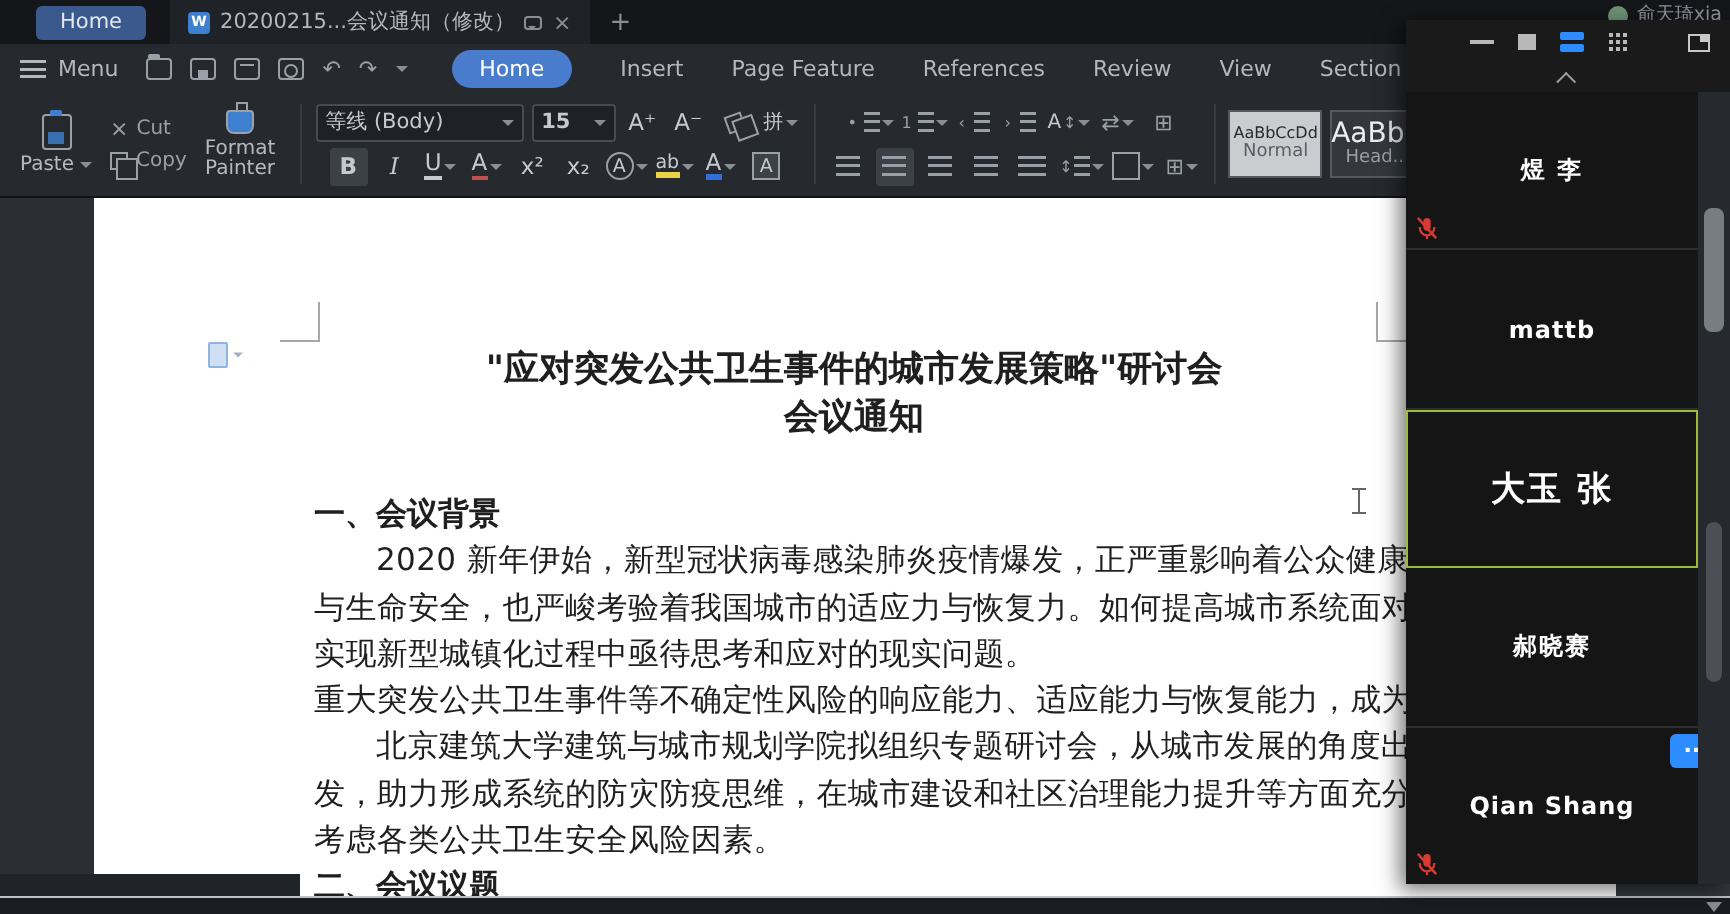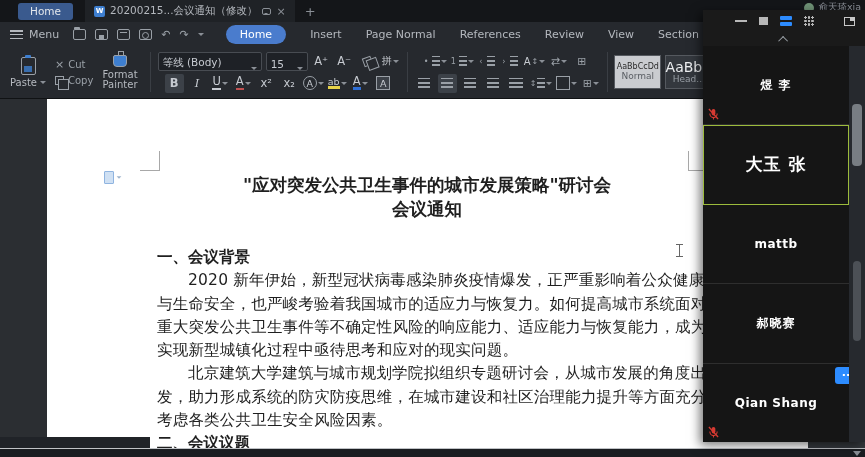--- a/index.html
+++ b/index.html
@@ -48,23 +48,23 @@
   .clip-icon::after { content:""; position:absolute; bottom:2px; left:2px; width:8px; height:6px; background:#3e7fd0; opacity:.8; }
   .brush-icon { width:14px; height:12px; border:1.3px solid #9aa0a7; border-radius:2px 2px 4px 4px; position:relative; background:#3e7fd0; }
   .brush-icon::before { content:""; position:absolute; top:-5px; left:4px; width:4px; height:4px; border:1.3px solid #9aa0a7; border-bottom:none; }
   .cutcopy { display:flex; flex-direction:column; justify-content:center; gap:4px; font-size:10px; color:#9aa0a7; padding:0 4px; }
   .cutcopy .row { display:flex; align-items:center; gap:4px; }
   .mini-x { font-size:11px; color:#9aa0a7; }
   .dbl-sq { width:9px; height:9px; border:1.2px solid #9aa0a7; position:relative; }
   .dbl-sq::after { content:""; position:absolute; left:2px; top:2px; width:9px; height:9px; border:1.2px solid #9aa0a7; background:#26292e; }
   .fontcol { display:flex; flex-direction:column; gap:3px; justify-content:center; }
   .frow { display:flex; align-items:center; gap:4px; }
-  .selbox { height:19px; background:#1e2126; border:1px solid #484c52; border-radius:2px; display:flex; align-items:flex-end; justify-content:space-between; padding:0 4px; font-size:10.5px; color:#c6cad0; }
+  .selbox { height:19px; background:#1e2126; border:1px solid #484c52; border-radius:2px; display:flex; align-items:center; justify-content:space-between; padding:0 4px; font-size:10.5px; color:#c6cad0; }
   .sel-font { width:104px; }
-  .sel-size { width:42px; }
+  .sel-size { width:42px;font-weight:bold; }
   .tbtn { min-width:19px; height:19px; display:flex; align-items:center; justify-content:center; font-size:11.5px; color:#c6cad0; gap:1px; }
   .tbtn.active { background:#3c4148; border-radius:2px; }
   .tbtn .it { font-style:italic; font-family:"DejaVu Serif","Liberation Serif",serif; }
   .ubar { text-decoration:none; border-bottom:2px solid #c6cad0; line-height:1; }
   .abar-red { border-bottom:2px solid #c05050; line-height:1; }
   .abar-blue { border-bottom:3px solid #2f6fd6; line-height:1; }
   .abar-yellow { border-bottom:3px solid #e8d34a; line-height:1;text-align:center; }
   .acirc { border:1px solid #9aa0a7; border-radius:50%; width:14px; height:14px; display:flex; align-items:center; justify-content:center; font-size:9.5px; }
   .abox { border:1px solid #9aa0a7; width:14px; height:14px; display:flex; align-items:center; justify-content:center; font-size:9.5px; background:#3c4148; }
   .bars { width:12px; height:10px; background:repeating-linear-gradient(to bottom,#9aa0a7 0 1.4px,transparent 1.4px 4.2px); }
@@ -168,21 +168,21 @@
       <span class="qbox save"></span>
       <span class="qbox print"></span>
       <span class="qbox preview"></span>
       <span class="arrow-glyph">↶</span>
       <span class="arrow-glyph">↷</span>
       <span class="cr"></span>
     </div>
     <div class="ribbon-tabs">
       <span class="rtab active">Home</span>
       <span class="rtab">Insert</span>
-      <span class="rtab">Page Normal</span>
+      <span class="rtab">Page Feature</span>
       <span class="rtab">References</span>
       <span class="rtab">Review</span>
       <span class="rtab">View</span>
       <span class="rtab">Section</span>
       <span class="rtab">Special Feature</span>
     </div>
   </div>
 
   <div class="ribbon">
     <div class="rgroup">
@@ -374,22 +374,22 @@
         <span class="cr"></span>
       </div>
       <span class="ibeam"></span>
 
       <div class="doc-text">
         <div class="doc-title">"应对突发公共卫生事件的城市发展策略"研讨会</div>
         <div class="doc-title">会议通知</div>
         <div class="doc-heading gap-top">一、会议背景</div>
         <div class="doc-line indent">2020 新年伊始，新型冠状病毒感染肺炎疫情爆发，正严重影响着公众健康</div>
         <div class="doc-line">与生命安全，也严峻考验着我国城市的适应力与恢复力。如何提高城市系统面对</div>
+        <div class="doc-line">实现新型城镇化过程中亟待思考和应对的现实问题。</div>
         <div class="doc-line">重大突发公共卫生事件等不确定性风险的响应能力、适应能力与恢复能力，成为</div>
-        <div class="doc-line">实现新型城镇化过程中亟待思考和应对的现实问题。</div>
         <div class="doc-line indent">北京建筑大学建筑与城市规划学院拟组织专题研讨会，从城市发展的角度出</div>
         <div class="doc-line">发，助力形成系统的防灾防疫思维，在城市建设和社区治理能力提升等方面充分</div>
         <div class="doc-line">考虑各类公共卫生安全风险因素。</div>
         <div class="doc-heading">二、会议议题</div>
       </div>
     </div>
   </div>
 
   <div class="bottom-left-block"></div>
   <div class="statusbar"></div>
@@ -416,26 +416,26 @@
       <div class="vtile">
         <span class="vname">煜 李</span>
         <svg class="mic-muted" viewBox="0 0 12 13">
           <rect x="4" y="1" width="4" height="7" rx="2" fill="#d63a32"></rect>
           <path d="M2 6 a4 4.5 0 0 0 8 0" stroke="#d63a32" stroke-width="1.2" fill="none"></path>
           <line x1="6" y1="10.5" x2="6" y2="12.5" stroke="#d63a32" stroke-width="1.2"></line>
           <line x1="1" y1="1" x2="11" y2="12" stroke="#d63a32" stroke-width="1.4"></line>
         </svg>
       </div>
 
+      <div class="vtile">
+        <span class="vname latin">mattb</span>
+      </div>
+
       <div class="vtile active">
         <span class="vname" style="font-size:17px;">大玉 张</span>
-      </div>
-
-      <div class="vtile">
-        <span class="vname latin">mattb</span>
       </div>
 
       <div class="vtile">
         <span class="vname">郝晓赛</span>
       </div>
 
       <div class="vtile">
         <span class="vname latin">Qian Shang</span>
         <span class="more-btn">...</span>
         <svg class="mic-muted" viewBox="0 0 12 13">

